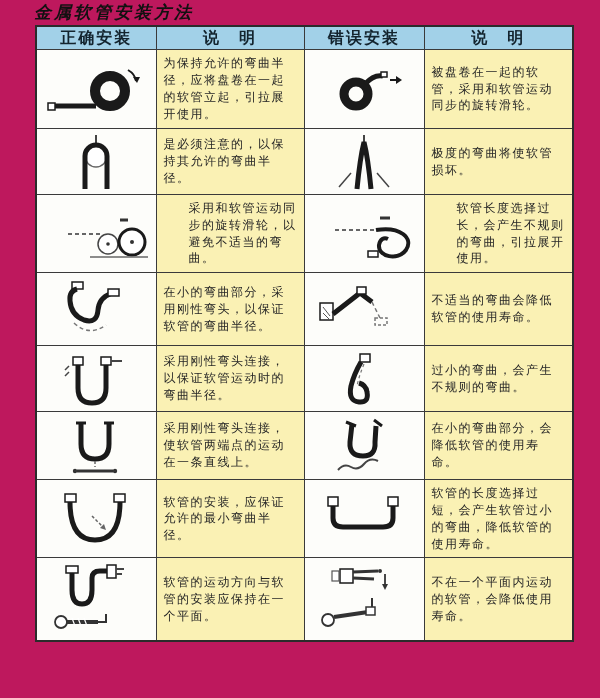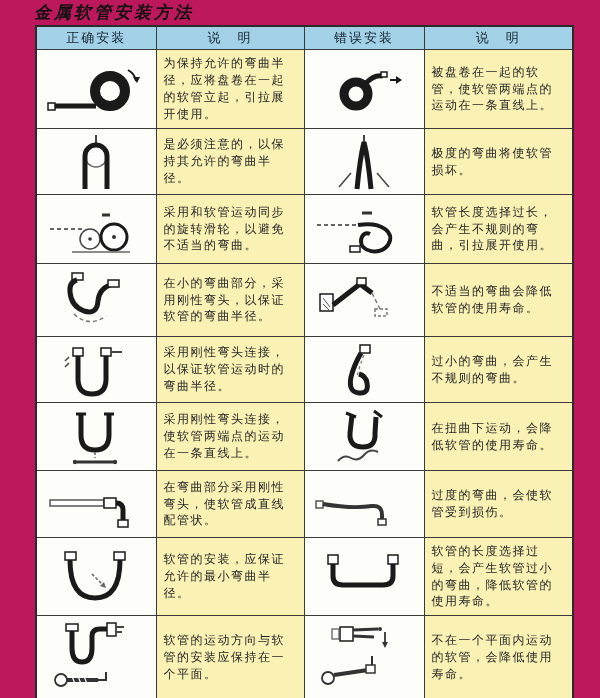--- a/index.html
+++ b/index.html
@@ -26,31 +26,31 @@
   table.install th, table.install td{
     border:1px solid #3a3a3a;
     padding:0;vertical-align:middle;
   }
   col.c-img1{width:120px;}
   col.c-desc1{width:148px;}
   col.c-img2{width:120px;}
   col.c-desc2{width:149px;}
   th.hdr{
     height:22px;background:#a2d1e8;
-    font-size:13px;font-weight:normal;letter-spacing:2px;color:#13242e;margin-top:44px;
+    font-size:16px;font-weight:bold;letter-spacing:2px;color:#13242e;margin-top:44px;
   }
   td.img-cell{background:#fdfdfa;text-align:center;}
   td.desc-cell{background:#faf1b4;}
   td.desc-cell .desc{
     padding:5px 7px;font-size:12px;line-height:1.4;
     letter-spacing:1.5px;color:#262626;text-align:left;
   }
   tr.r1 td{height:78px;}
   tr.r2 td{height:65px;}
-  tr.r3 td{height:68px;}
+  tr.r3 td{height:68px;padding-left:25px;}
   tr.r4 td{height:72px;}
   tr.r5 td{height:65px;}
   tr.r6 td{height:67px;}
   tr.r7 td{height:66px;}
   tr.r8 td{height:70px;}
   tr.r9 td{height:82px;margin-left:26px;}
   .ill{display:block;margin:0 auto;}
 </style>
 </head>
 <body>
@@ -91,21 +91,21 @@
         <td class="img-cell">
           <svg class="ill" width="104" height="62" viewBox="0 0 104 62">
             <circle cx="44" cy="36" r="12" fill="none" stroke="#1a1a1a" stroke-width="9"></circle>
             <path d="M53 26 q9 -10 18 -8" fill="none" stroke="#1a1a1a" stroke-width="5"></path>
             <rect x="69" y="14" width="6" height="5" fill="#fff" stroke="#1a1a1a" stroke-width="1.5"></rect>
             <line x1="78" y1="22" x2="86" y2="22" stroke="#1a1a1a" stroke-width="2"></line>
             <polygon points="90,22 84,18 84,26" fill="#1a1a1a"></polygon>
           </svg>
         </td>
         <td class="desc-cell">
-          <div class="desc">被盘卷在一起的软管，使软管两端点的运动在一条直线上。</div>
+          <div class="desc">被盘卷在一起的软管，采用和软管运动同步的旋转滑轮。</div>
         </td>
       </tr>
 
       <tr class="r2">
         <td class="img-cell">
           <svg class="ill" width="104" height="58" viewBox="0 0 104 58">
             <line x1="52" y1="2" x2="52" y2="10" stroke="#444" stroke-width="2"></line>
             <circle cx="52" cy="23" r="11" fill="#fff" stroke="#666" stroke-width="1.5"></circle>
             <path d="M41 56 L41 23 A11 11 0 0 1 63 23 L63 56" fill="none" stroke="#1a1a1a" stroke-width="5"></path>
           </svg>
@@ -223,47 +223,24 @@
           <div class="desc">采用刚性弯头连接，使软管两端点的运动在一条直线上。</div>
         </td>
         <td class="img-cell">
           <svg class="ill" width="104" height="60" viewBox="0 0 104 60">
             <path d="M34 6 l10 4 M62 4 l8 6" stroke="#1a1a1a" stroke-width="3" fill="none"></path>
             <path d="M40 8 L38 26 Q37 40 51 40 Q64 40 63 26 L64 10" fill="none" stroke="#1a1a1a" stroke-width="5"></path>
             <path d="M26 54 q6 -7 13 -3 t13 -3 t14 -3" fill="none" stroke="#444" stroke-width="2"></path>
           </svg>
         </td>
         <td class="desc-cell">
-          <div class="desc">在扭曲下运动，会降低软管的使用寿命。</div>
-        </td>
-      </tr>
-
-      <tr class="r7">
-        <td class="img-cell">
-          <svg class="ill" width="104" height="58" viewBox="0 0 104 58">
-            <rect x="6" y="25" width="54" height="6" fill="#fff" stroke="#555" stroke-width="1.5"></rect>
-            <rect x="60" y="23" width="12" height="10" fill="#fff" stroke="#1a1a1a" stroke-width="1.5"></rect>
-            <path d="M72 28 Q79 28 79 35 L79 47" fill="none" stroke="#1a1a1a" stroke-width="5"></path>
-            <rect x="74" y="45" width="10" height="7" fill="#fff" stroke="#1a1a1a" stroke-width="1.5"></rect>
-          </svg>
-        </td>
-        <td class="desc-cell">
-          <div class="desc">在弯曲部分采用刚性弯头，使软管成直线配管状。</div>
-        </td>
-        <td class="img-cell">
-          <svg class="ill" width="104" height="58" viewBox="0 0 104 58">
-            <rect x="4" y="26" width="7" height="7" fill="#fff" stroke="#555" stroke-width="1.5"></rect>
-            <path d="M11 29 Q40 34 60 31 Q70 30 70 40 L70 46" fill="none" stroke="#333" stroke-width="4"></path>
-            <rect x="66" y="44" width="8" height="6" fill="#fff" stroke="#333" stroke-width="1.5"></rect>
-          </svg>
-        </td>
-        <td class="desc-cell">
-          <div class="desc">过度的弯曲，会使软管受到损伤。</div>
-        </td>
-      </tr>
+          <div class="desc">在小的弯曲部分，会降低软管的使用寿命。</div>
+        </td>
+      </tr>
+
 
       <tr class="r8">
         <td class="img-cell">
           <svg class="ill" width="104" height="62" viewBox="0 0 104 62">
             <rect x="21" y="6" width="11" height="8" fill="#fff" stroke="#1a1a1a" stroke-width="1.5"></rect>
             <rect x="70" y="6" width="11" height="8" fill="#fff" stroke="#1a1a1a" stroke-width="1.5"></rect>
             <path d="M26 14 Q26 52 51 52 Q76 52 76 14" fill="none" stroke="#1a1a1a" stroke-width="5"></path>
             <line x1="48" y1="28" x2="60" y2="40" stroke="#666" stroke-width="1.5" stroke-dasharray="3 2"></line>
             <polygon points="62,42 56,40 60,36" fill="#666"></polygon>
           </svg>

